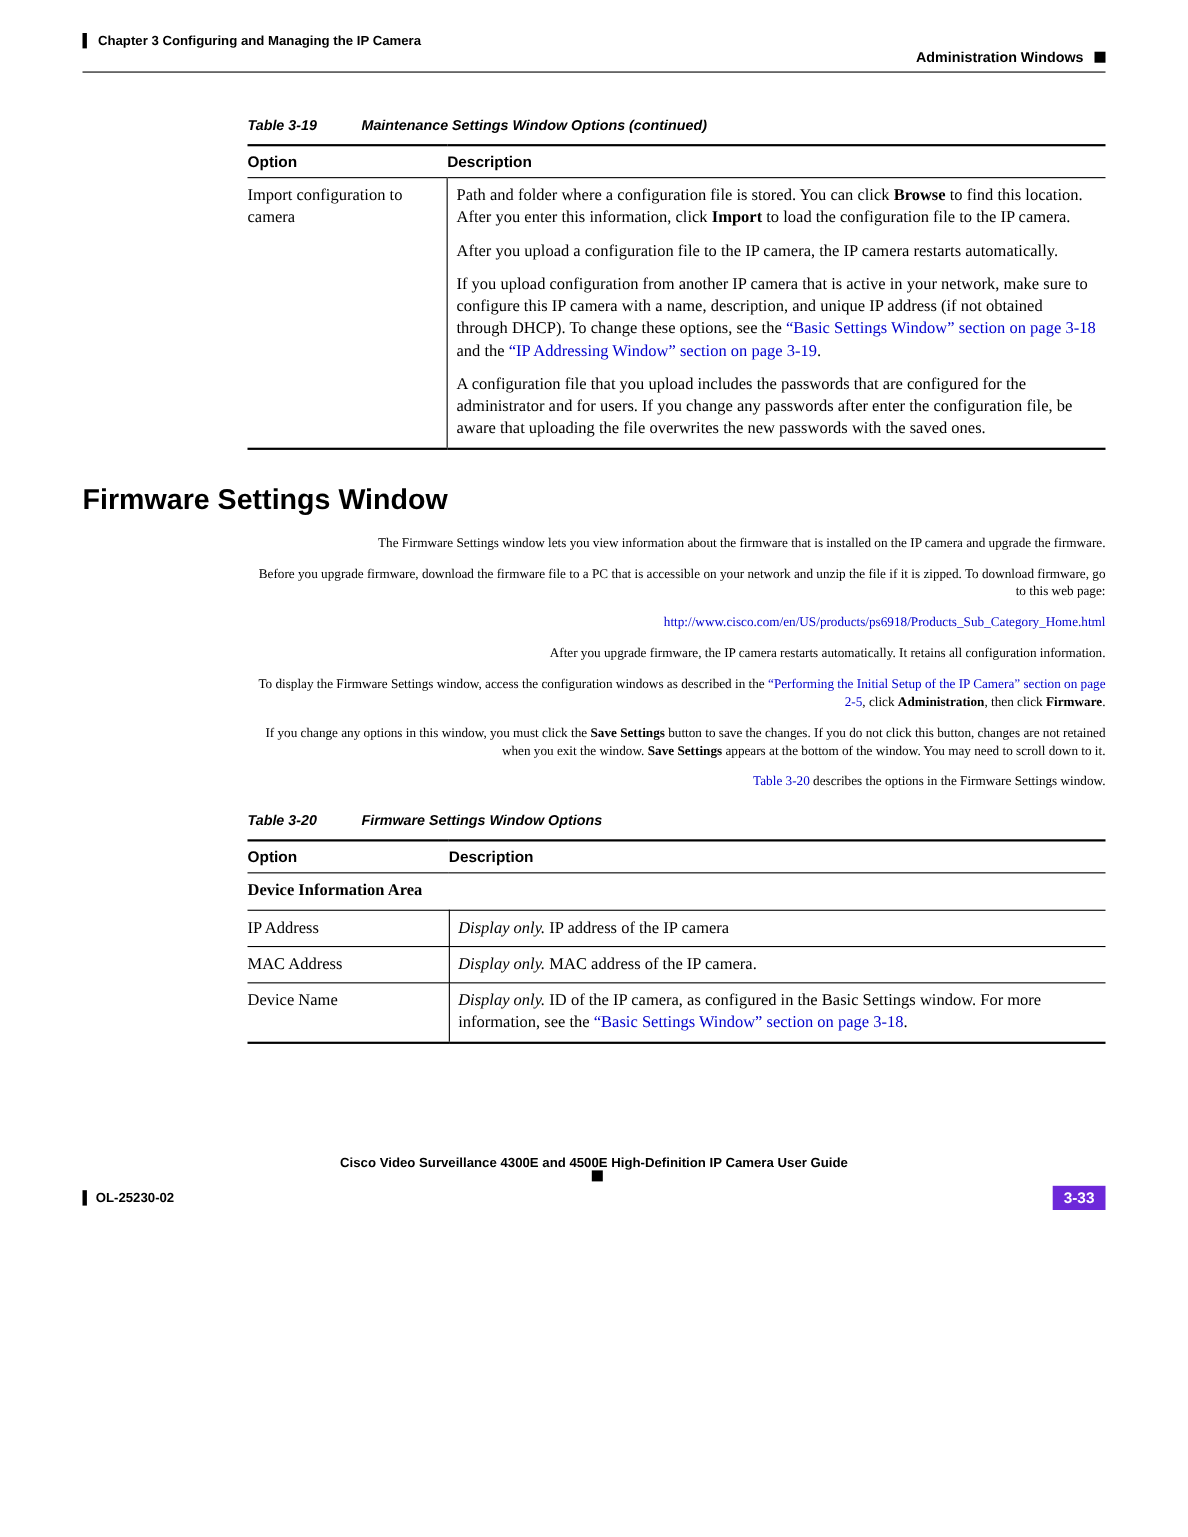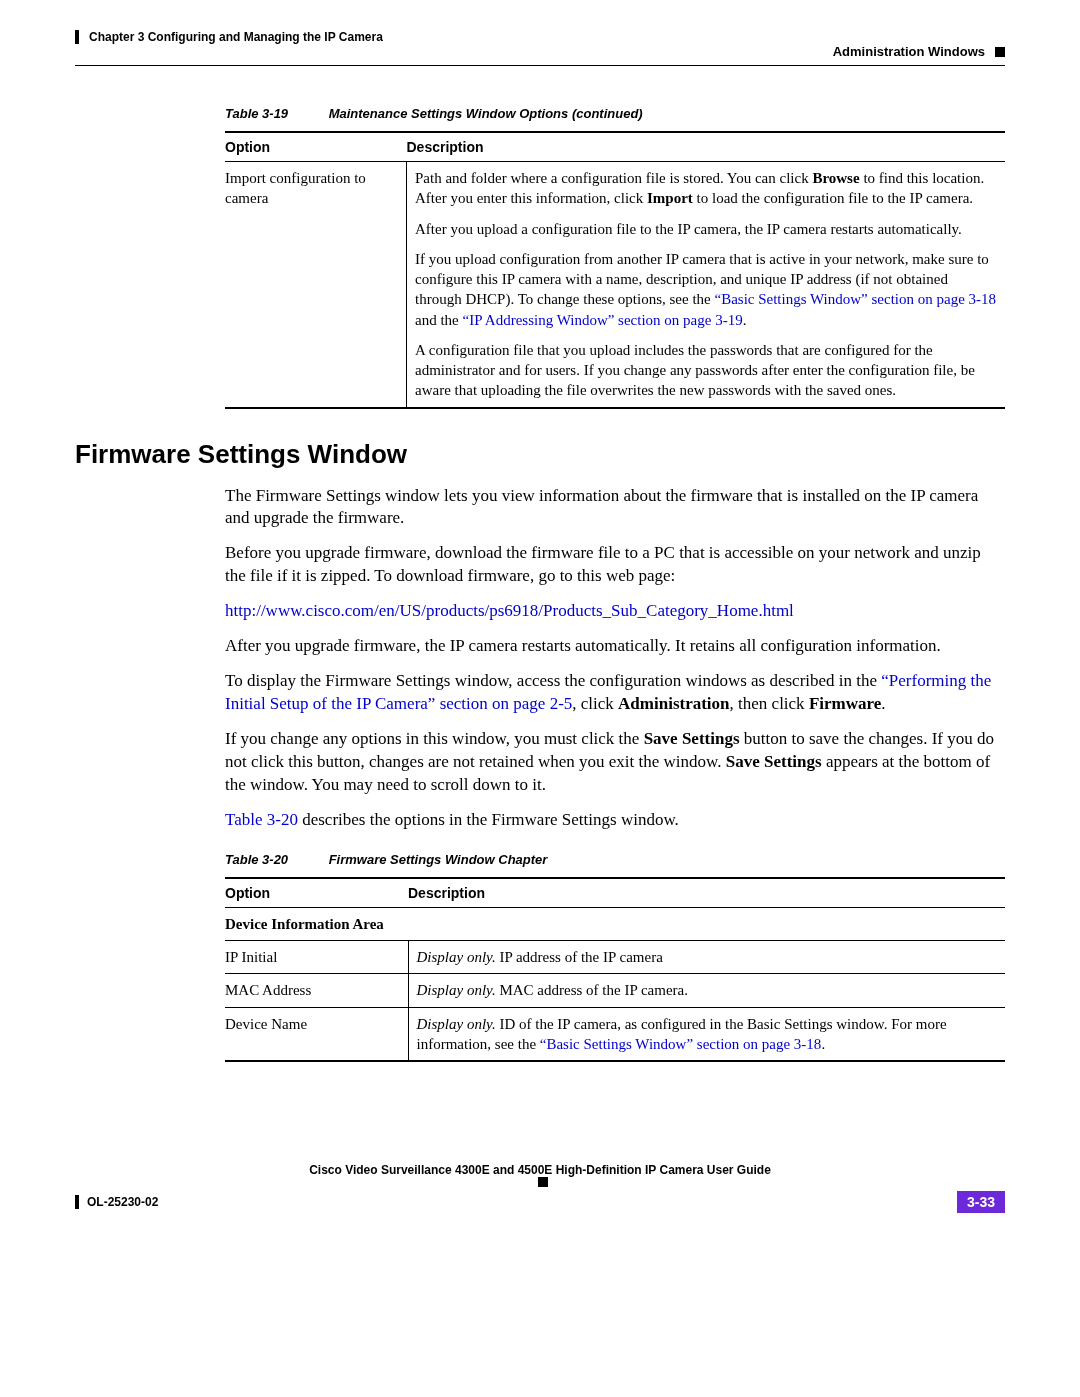--- a/index.html
+++ b/index.html
@@ -110,21 +110,22 @@
     font-size: 26px;
     margin: 30px 0 15px 0;
   }
   .body-text {
     margin-left: 150px;
     width: 780px;
   }
   .body-text p {
     margin: 0 0 12px 0;
     line-height: 1.35;
-    font-size: 17px;
+    font-size: 12px;
+    text-align: right;
   }
   .link {
     color: #0000cc;
   }
   .italic { font-style: italic; }
   .bold { font-weight: bold; }
   .footer {
     margin-top: 100px;
   }
   .footer-ruleblock {
@@ -235,34 +236,34 @@
     <p>
       <span>If you change any options in this window, you must click the </span><span class="bold">Save Settings</span><span> button to save the changes. If you do not click this button, changes are not retained when you exit the window. </span><span class="bold">Save Settings</span><span> appears at the bottom of the window. You may need to scroll down to it.</span>
     </p>
     <p>
       <span class="link">Table 3-20</span><span> describes the options in the Firmware Settings window.</span>
     </p>
   </div>
 
   <div class="table-caption" style="margin-top:20px;">
     <span class="tnum">Table 3-20</span>
-    <span>Firmware Settings Window Chapter</span>
+    <span>Firmware Settings Window Options</span>
   </div>
 
   <table class="doc-table t20">
     <tbody>
         <tr>
       <th style="width:175px;">Option</th>
       <th>Description</th>
     </tr>
     <tr>
       <td colspan="2" class="span2"><span class="subhead">Device Information Area</span></td>
     </tr>
     <tr>
-      <td class="opt">IP Initial</td>
+      <td class="opt">IP Address</td>
       <td class="desc">
         <span class="italic">Display only.</span><span> IP address of the IP camera</span>
       </td>
     </tr>
     <tr>
       <td class="opt">MAC Address</td>
       <td class="desc">
         <span class="italic">Display only.</span><span> MAC address of the IP camera.</span>
       </td>
     </tr>

